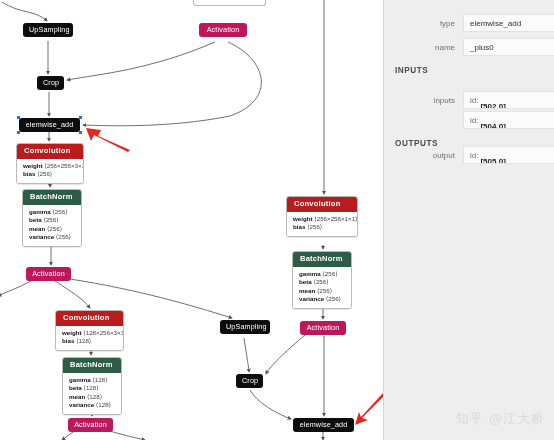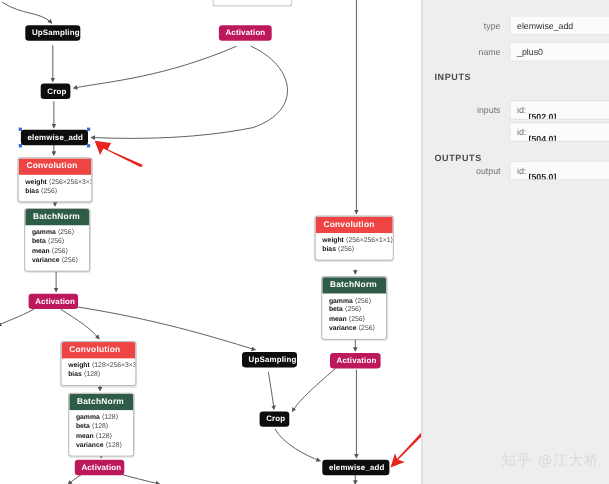--- a/index.html
+++ b/index.html
@@ -44,21 +44,21 @@
     line-height: 1;
     color: #ffffff;
   }
 
   
   .node.pill {
     border-radius: 3px;
     padding: 3px 6px 4px 6px;
     text-align: center;
     white-space: nowrap;
-    font-weight: 700;
+    font-weight: 400;
     letter-spacing: .15px;
   }
   .node.pill.black  { background: #0d0d0d; }
   .node.pill.maroon { background: #be185d; }
 
   
   .node.selected::before,
   .node.selected::after {
     content: "";
     position: absolute;
@@ -84,21 +84,21 @@
     background: #ffffff;
     box-shadow: 0 1px 1px rgba(0,0,0,.10);
   }
   .node.box .hdr {
     padding: 3px 7px 4px 7px;
     font-size: 7.6px;
     font-weight: 600;
     color: #ffffff;
     letter-spacing: .2px;
   }
-  .node.box.blue  .hdr { background: #ef4444; }
+  .node.box.blue  .hdr { background: #b91c1c; }
   .node.box.green .hdr { background: #2e5c47; }
   .node.box .attrs {
     padding: 3px 6px 4px 6px;
     background: #ffffff;
   }
   .node.box .attr {
     font-size: 6.2px;
     line-height: 8.6px;
     color: #222222;
     white-space: nowrap;

